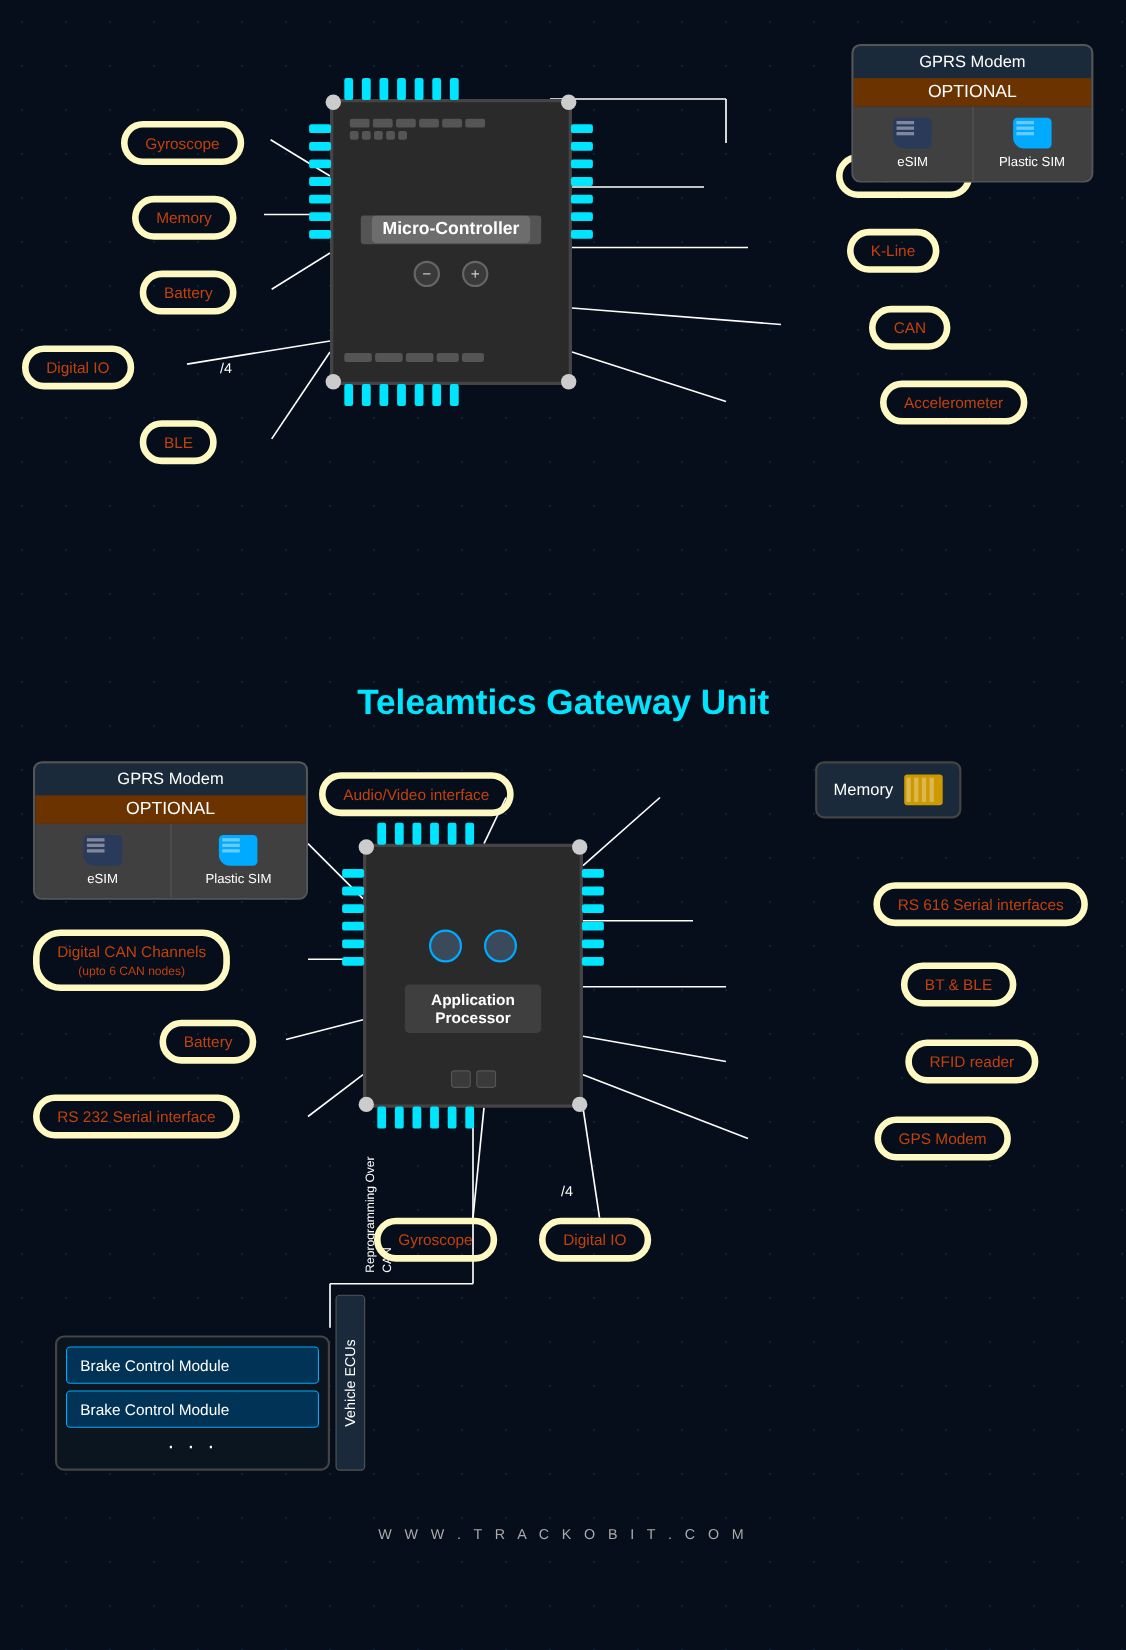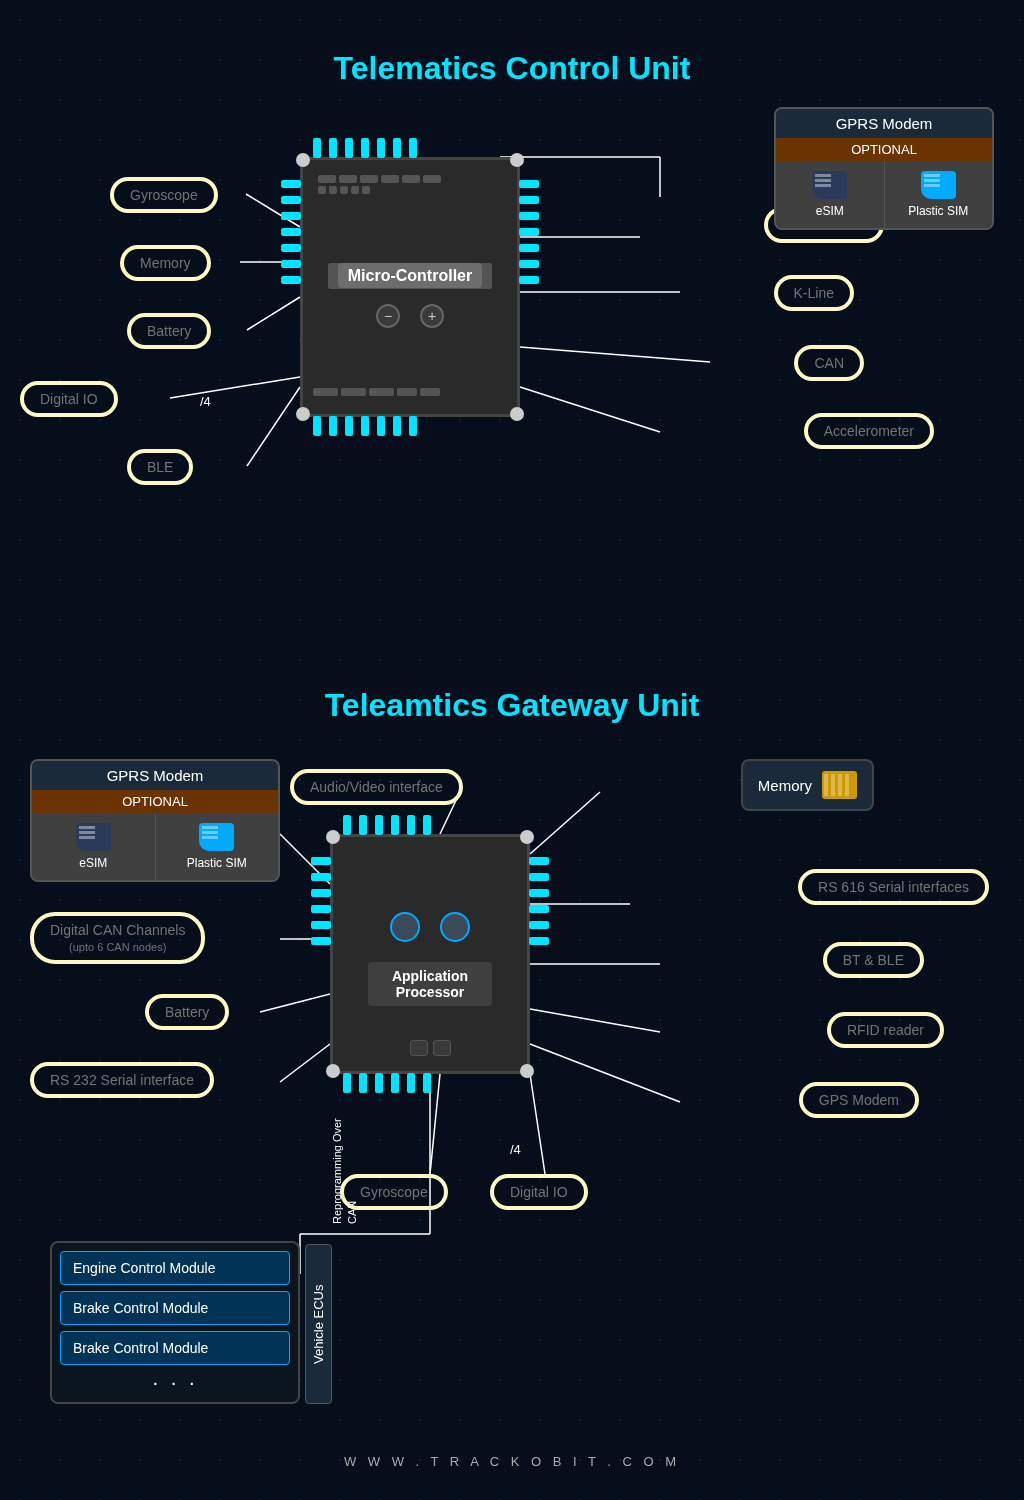--- a/index.html
+++ b/index.html
@@ -125,25 +125,25 @@
       width: 8px;
       height: 20px;
       background: #00e5ff;
       border-radius: 2px;
     }
 
     
     .badge {
       position: absolute;
       background: transparent;
-      border: 4px solid #fef9c3;
+      border: 6px solid #fef9c3;
       border-radius: 25px;
       padding: 6px 16px;
       font-size: 14px;
-      color: #737373;
+      color: #c2410c;
       white-space: nowrap;
     }
 
     
     .tcu-gyroscope { left: 110px; top: 80px; }
     .tcu-memory { left: 120px; top: 148px; }
     .tcu-battery { left: 127px; top: 216px; }
     .tcu-digital-io { left: 20px; top: 284px; }
     .tcu-ble { left: 127px; top: 352px; text-align: right; }
 
@@ -168,21 +168,21 @@
       background: #1a2a3a;
       text-align: center;
       padding: 6px;
       font-size: 15px;
       color: white;
     }
     .gprs-optional {
       background: #6b3300;
       text-align: center;
       padding: 4px;
-      font-size: 13px;
+      font-size: 16px;
       color: white;
     }
     .gprs-sims {
       display: flex;
       background: #404040;
     }
     .gprs-sim {
       flex: 1;
       display: flex;
       flex-direction: column;
@@ -392,21 +392,20 @@
       border: 2px solid #555;
       border-radius: 8px;
       overflow: hidden;
     }
   </style>
 </head>
 <body>
 
 <div class="page">
 
-  <div class="section-title">Telematics Control Unit</div>
 
   <div class="diagram-container tcu-section">
 
     <svg class="lines-svg" viewBox="0 0 1024 560">
 
       <line x1="246" y1="97" x2="300" y2="130" stroke="white" stroke-width="1.5"></line>
 
       <line x1="240" y1="165" x2="300" y2="165" stroke="white" stroke-width="1.5"></line>
 
       <line x1="247" y1="233" x2="300" y2="200" stroke="white" stroke-width="1.5"></line>
@@ -683,21 +682,20 @@
           <div style="display:flex;gap:5px;justify-content:center;">
             <div style="width:18px;height:16px;background:#3a3a3a;border-radius:3px;border:1px solid #555;"></div>
             <div style="width:18px;height:16px;background:#3a3a3a;border-radius:3px;border:1px solid #555;"></div>
           </div>
         </div>
       </div>
     </div>
 
     <div class="ecu-box">
       <div id="ecu-items-container">
-          <div class="ecu-item">Engine Control Module</div>
           <div class="ecu-item">Brake Control Module</div>
           <div class="ecu-item">Brake Control Module</div>
         </div>
       <div class="ecu-dots">· · ·</div>
     </div>
 
     <div class="vehicle-ecus-label">Vehicle ECUs</div>
 
   </div>
 

